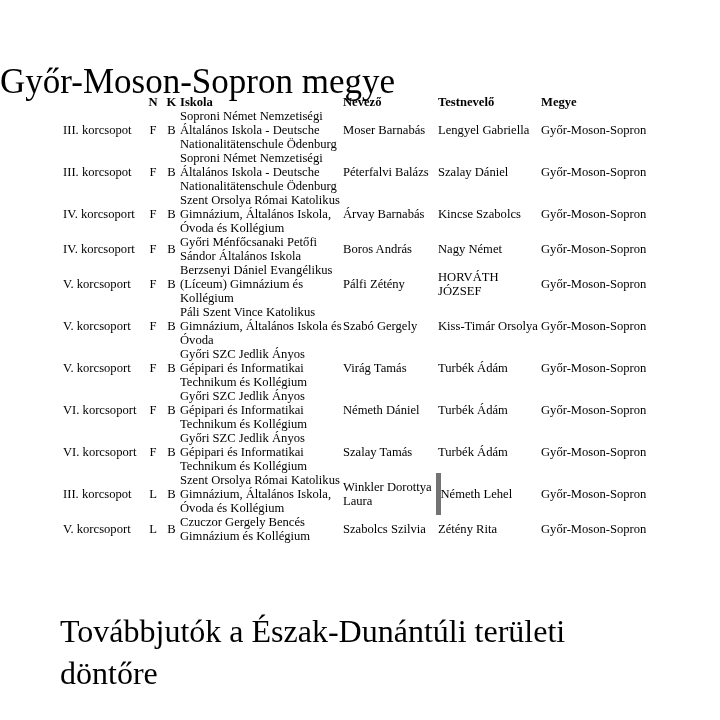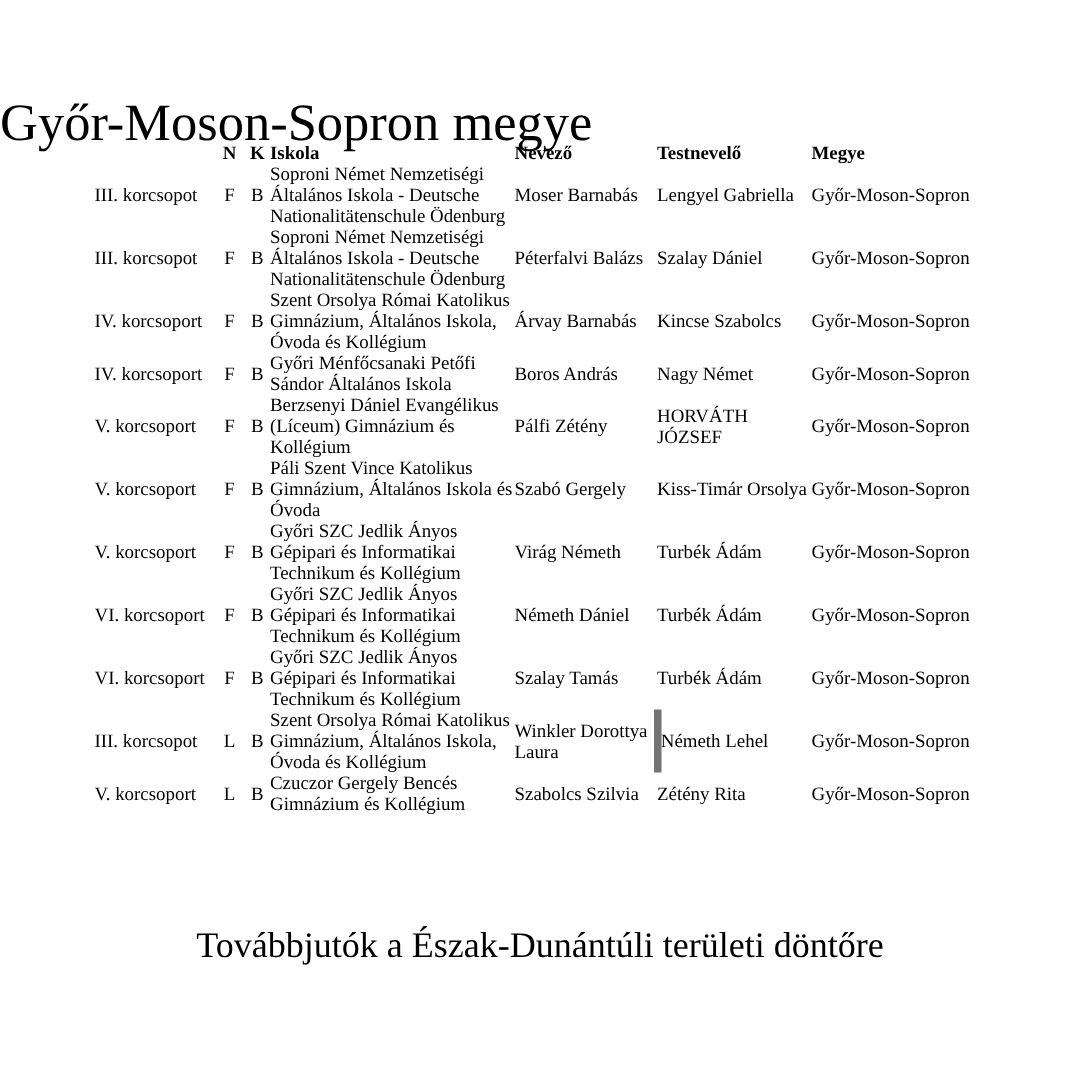--- a/index.html
+++ b/index.html
@@ -41,22 +41,21 @@
   td.c-school { padding-right: 1px; }
   td.c-nevezo { font-weight: bold; }
   td.top { vertical-align: top; }
   td.vline { border-left: 5px solid #737373; }
   tr.h42 { height: 42px; }
   tr.h28 { height: 28px; }
   .qualifiers-title {
     position: absolute;
     top: 610px; left: 60px;
     width: 600px;
-    text-align: center;
-    font-size: 24px;
+    font-size: 32px;
     font-weight: normal;
     line-height: 42px;
   }
 </style>
 </head>
 <body>
 
 <h1 class="county-title">Győr-Moson-Sopron megye</h1>
 
 <table class="results">
@@ -133,21 +132,21 @@
       <td class="c-school">Páli Szent Vince Katolikus Gimnázium, Általános Iskola és Óvoda</td>
       <td class="c-nevezo top">Szabó Gergely</td>
       <td class="c-testnevelo top">Kiss-Timár Orsolya</td>
       <td class="c-megye top">Győr-Moson-Sopron</td>
     </tr>
     <tr class="h42">
       <td class="c-group">V. korcsoport</td>
       <td class="c-n">F</td>
       <td class="c-k">B</td>
       <td class="c-school">Győri SZC Jedlik Ányos Gépipari és Informatikai Technikum és Kollégium</td>
-      <td class="c-nevezo top">Virág Németh</td>
+      <td class="c-nevezo top">Virág Tamás</td>
       <td class="c-testnevelo top">Turbék Ádám</td>
       <td class="c-megye top">Győr-Moson-Sopron</td>
     </tr>
     <tr class="h42">
       <td class="c-group">VI. korcsoport</td>
       <td class="c-n">F</td>
       <td class="c-k">B</td>
       <td class="c-school">Győri SZC Jedlik Ányos Gépipari és Informatikai Technikum és Kollégium</td>
       <td class="c-nevezo top">Németh Dániel</td>
       <td class="c-testnevelo top">Turbék Ádám</td>

